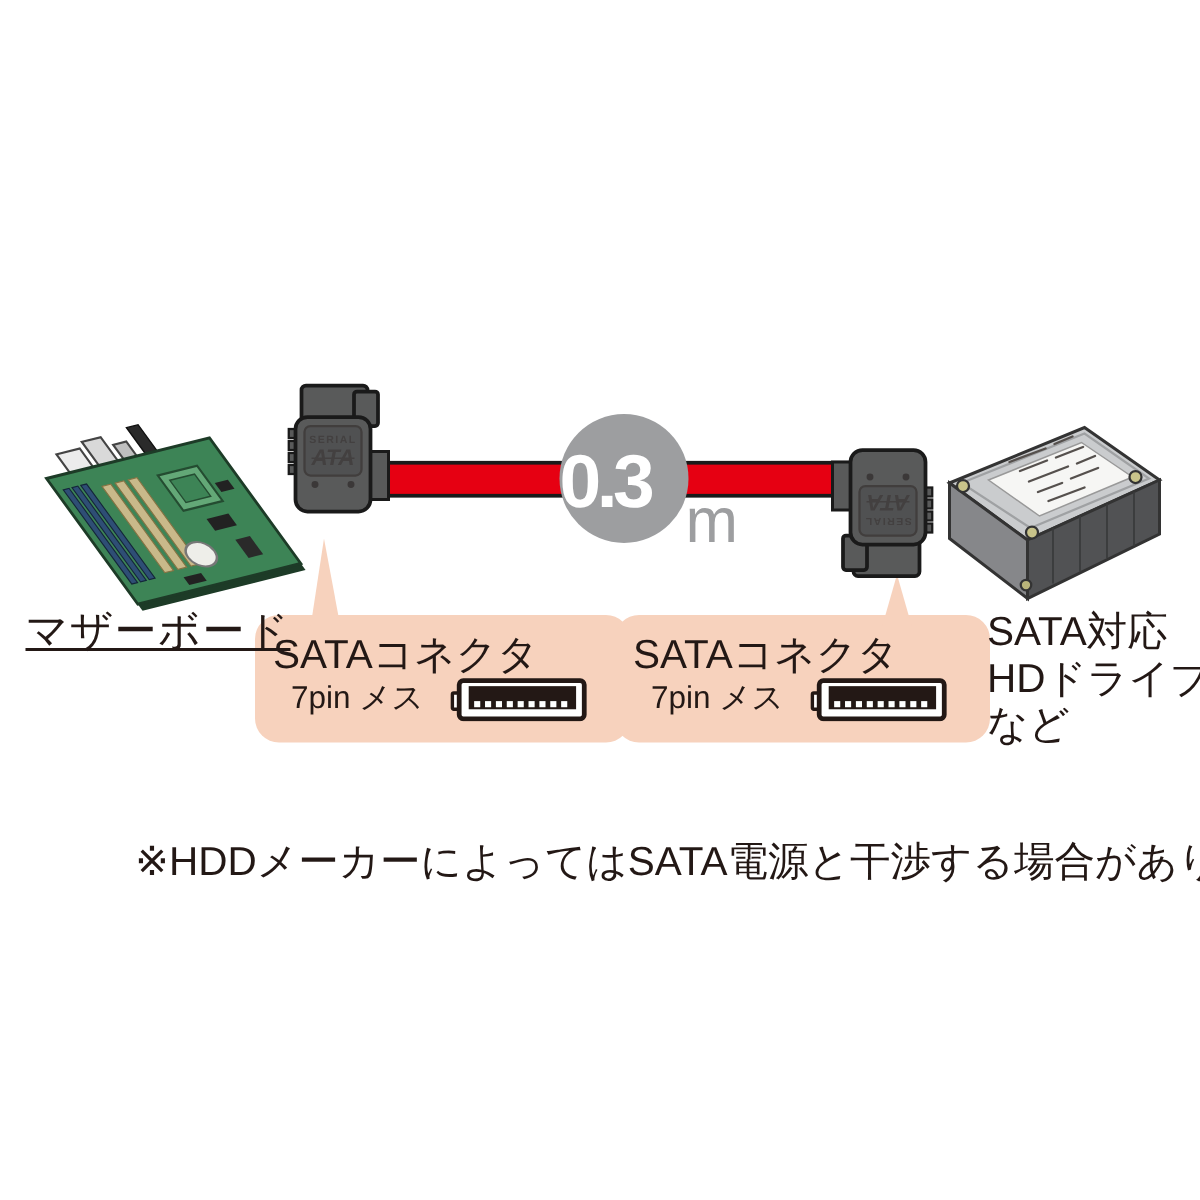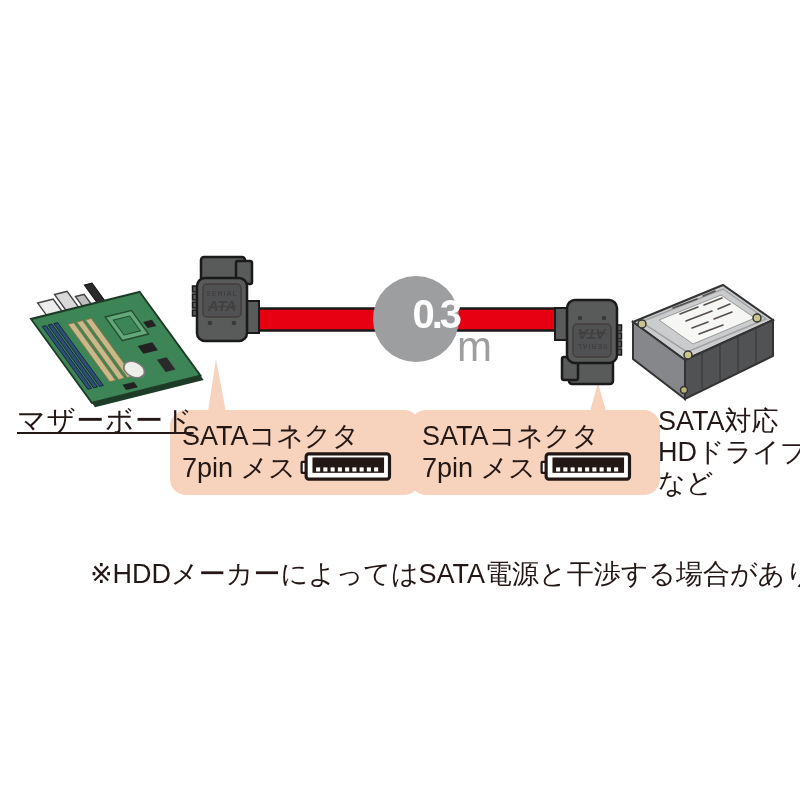--- a/index.html
+++ b/index.html
@@ -7,31 +7,31 @@
     width:800px;height:800px;position:relative;background:#ffffff;overflow:hidden;
     font-family:"Liberation Sans","DejaVu Sans",sans-serif;color:#231815;
   }
   .abs{position:absolute;}
   
   .callout{
     position:absolute;top:410px;width:250px;height:85px;
     background:#f7d2bd;border-radius:16px;z-index:1;
   }
   .callout .l1{position:absolute;left:12px;top:12px;font-size:27px;line-height:1.1;white-space:nowrap;}
-  .callout .l2{position:absolute;left:12px;top:44px;font-size:27px;line-height:1.1;white-space:nowrap;}
+  .callout .l2{position:absolute;left:24px;top:44px;font-size:21px;line-height:1.1;white-space:nowrap;}
   .callout .port-ic{position:absolute;left:128px;top:42px;width:96px;height:29px;}
   #callout-left{left:170px;}
   #callout-right{left:410px;}
   
   #art{position:absolute;left:0;top:0;z-index:2;pointer-events:none;}
   
   .txt{z-index:3;}
   #mb-label{left:17px;top:402px;font-size:28px;letter-spacing:1px;white-space:nowrap;text-decoration:underline;}
-  #len-value{left:373px;top:292px;width:86px;text-align:right;
-             font-size:40px;font-weight:bold;color:#ffffff;letter-spacing:-3px;}
+  #len-value{left:373px;top:292px;width:86px;text-align:left;
+             font-size:50px;font-weight:bold;color:#ffffff;letter-spacing:-3px;}
   #len-unit{left:457px;top:323px;font-size:42px;color:#9d9ea0;}
   #drive-label{left:658px;top:406px;font-size:27px;line-height:31px;white-space:nowrap;}
   #footnote{left:90px;top:556px;font-size:27px;white-space:nowrap;}
   .conn-logo{width:38px;text-align:center;color:#434040;line-height:1;z-index:3;}
   .conn-logo .s1{display:block;font-size:7px;letter-spacing:1px;font-weight:bold;}
   .conn-logo .s2{display:block;font-size:15px;font-weight:bold;font-style:italic;
                  text-decoration:line-through;margin-top:1px;}
   #conn-logo-left{left:203px;top:290px;}
   #conn-logo-right{left:573px;top:327px;transform:rotate(180deg);}
 </style>

